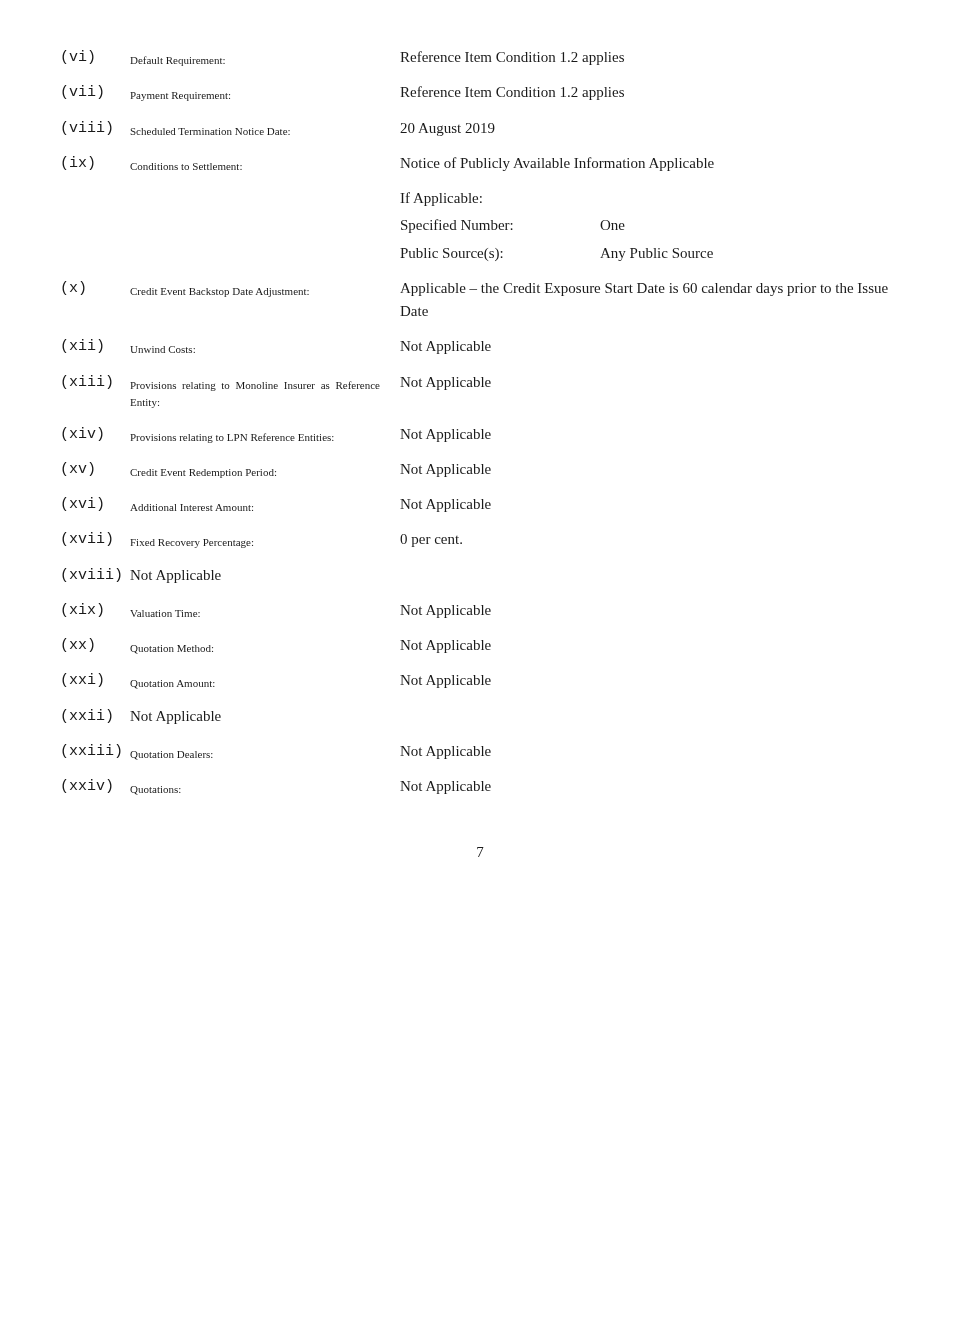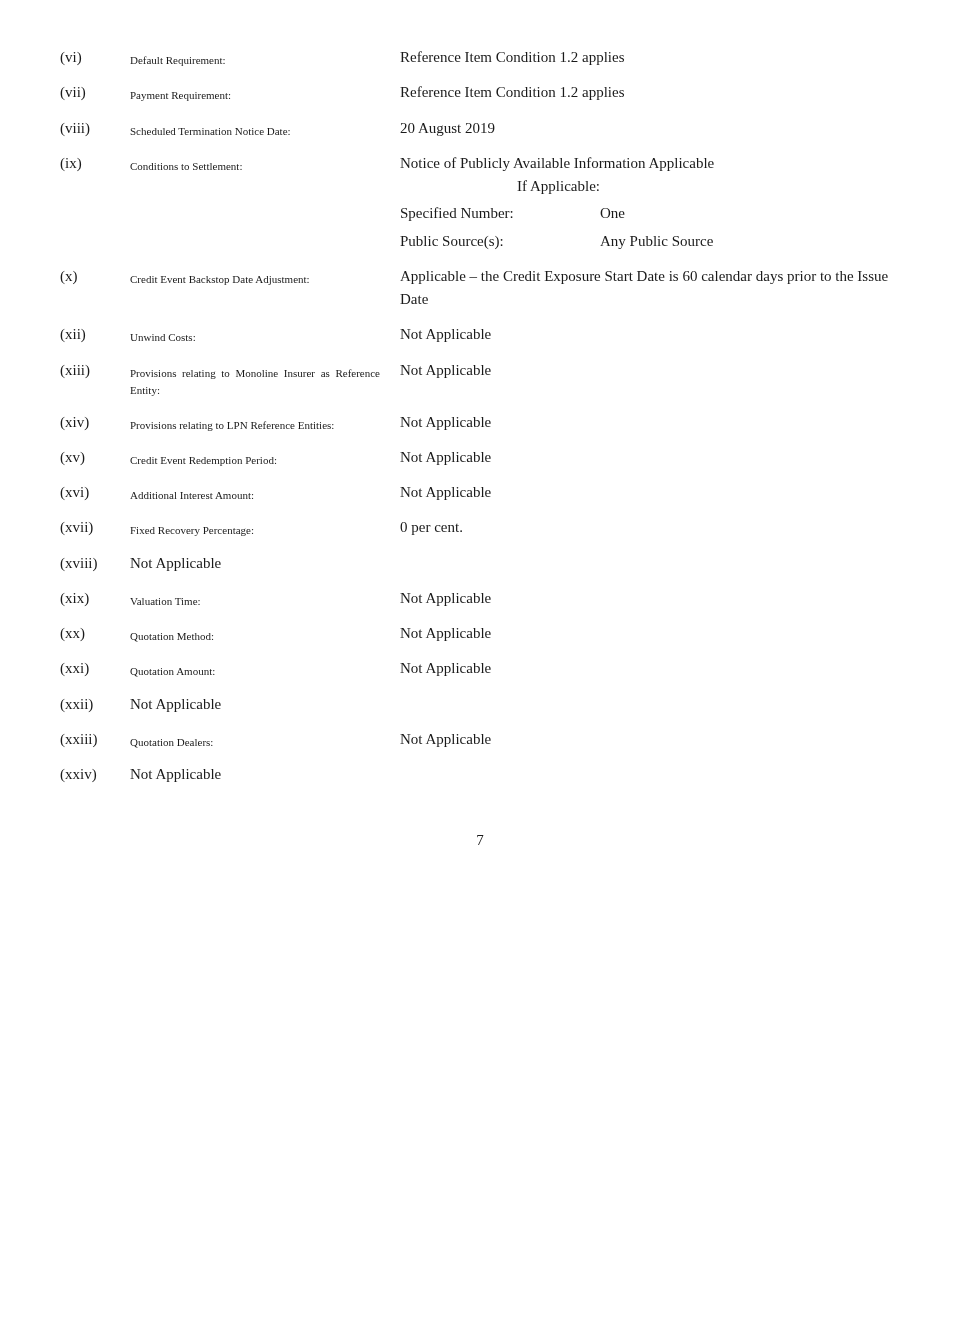--- a/index.html
+++ b/index.html
@@ -30,20 +30,21 @@
       align-items: flex-start;
     }
 
     .col-num {
       width: 70px;
       min-width: 70px;
       padding-right: 8px;
       text-align: left;
       font-size: 15px;
       line-height: 1.55;
+      font-family: Liberation Mono, monospace;
     }
 
     .col-label {
       width: 270px;
       min-width: 270px;
       padding-right: 20px;
       font-size: 11px;
       line-height: 1.55;
       text-align: justify;
       margin-top: 6px;
@@ -103,21 +104,21 @@
     <div class="col-num">(viii)</div>
     <div class="col-label">Scheduled Termination Notice Date:</div>
     <div class="col-value">20 August 2019</div>
   </div>
 
   <div class="row">
     <div class="col-num">(ix)</div>
     <div class="col-label">Conditions to Settlement:</div>
     <div class="col-value">
       <div>Notice of Publicly Available Information Applicable</div>
-      <div class="sub-row" style="margin-top:0;text-align:right;">
+      <div class="sub-row" style="margin-top:12px;">
         <div class="sub-label">If Applicable:</div>
         <div class="sub-value"></div>
       </div>
       <div class="sub-row">
         <div class="sub-label">Specified Number:</div>
         <div class="sub-value">One</div>
       </div>
       <div class="sub-row">
         <div class="sub-label">Public Source(s):</div>
         <div class="sub-value">Any Public Source</div>
@@ -197,17 +198,18 @@
   </div>
 
   <div class="row">
     <div class="col-num">(xxiii)</div>
     <div class="col-label">Quotation Dealers:</div>
     <div class="col-value">Not Applicable</div>
   </div>
 
   <div class="row">
     <div class="col-num">(xxiv)</div>
+    <div class="col-label">Quotations:</div>
     <div class="col-value">Not Applicable</div>
   </div>
 
   <div class="page-number">7</div>
 </div>
 
 </body></html>

